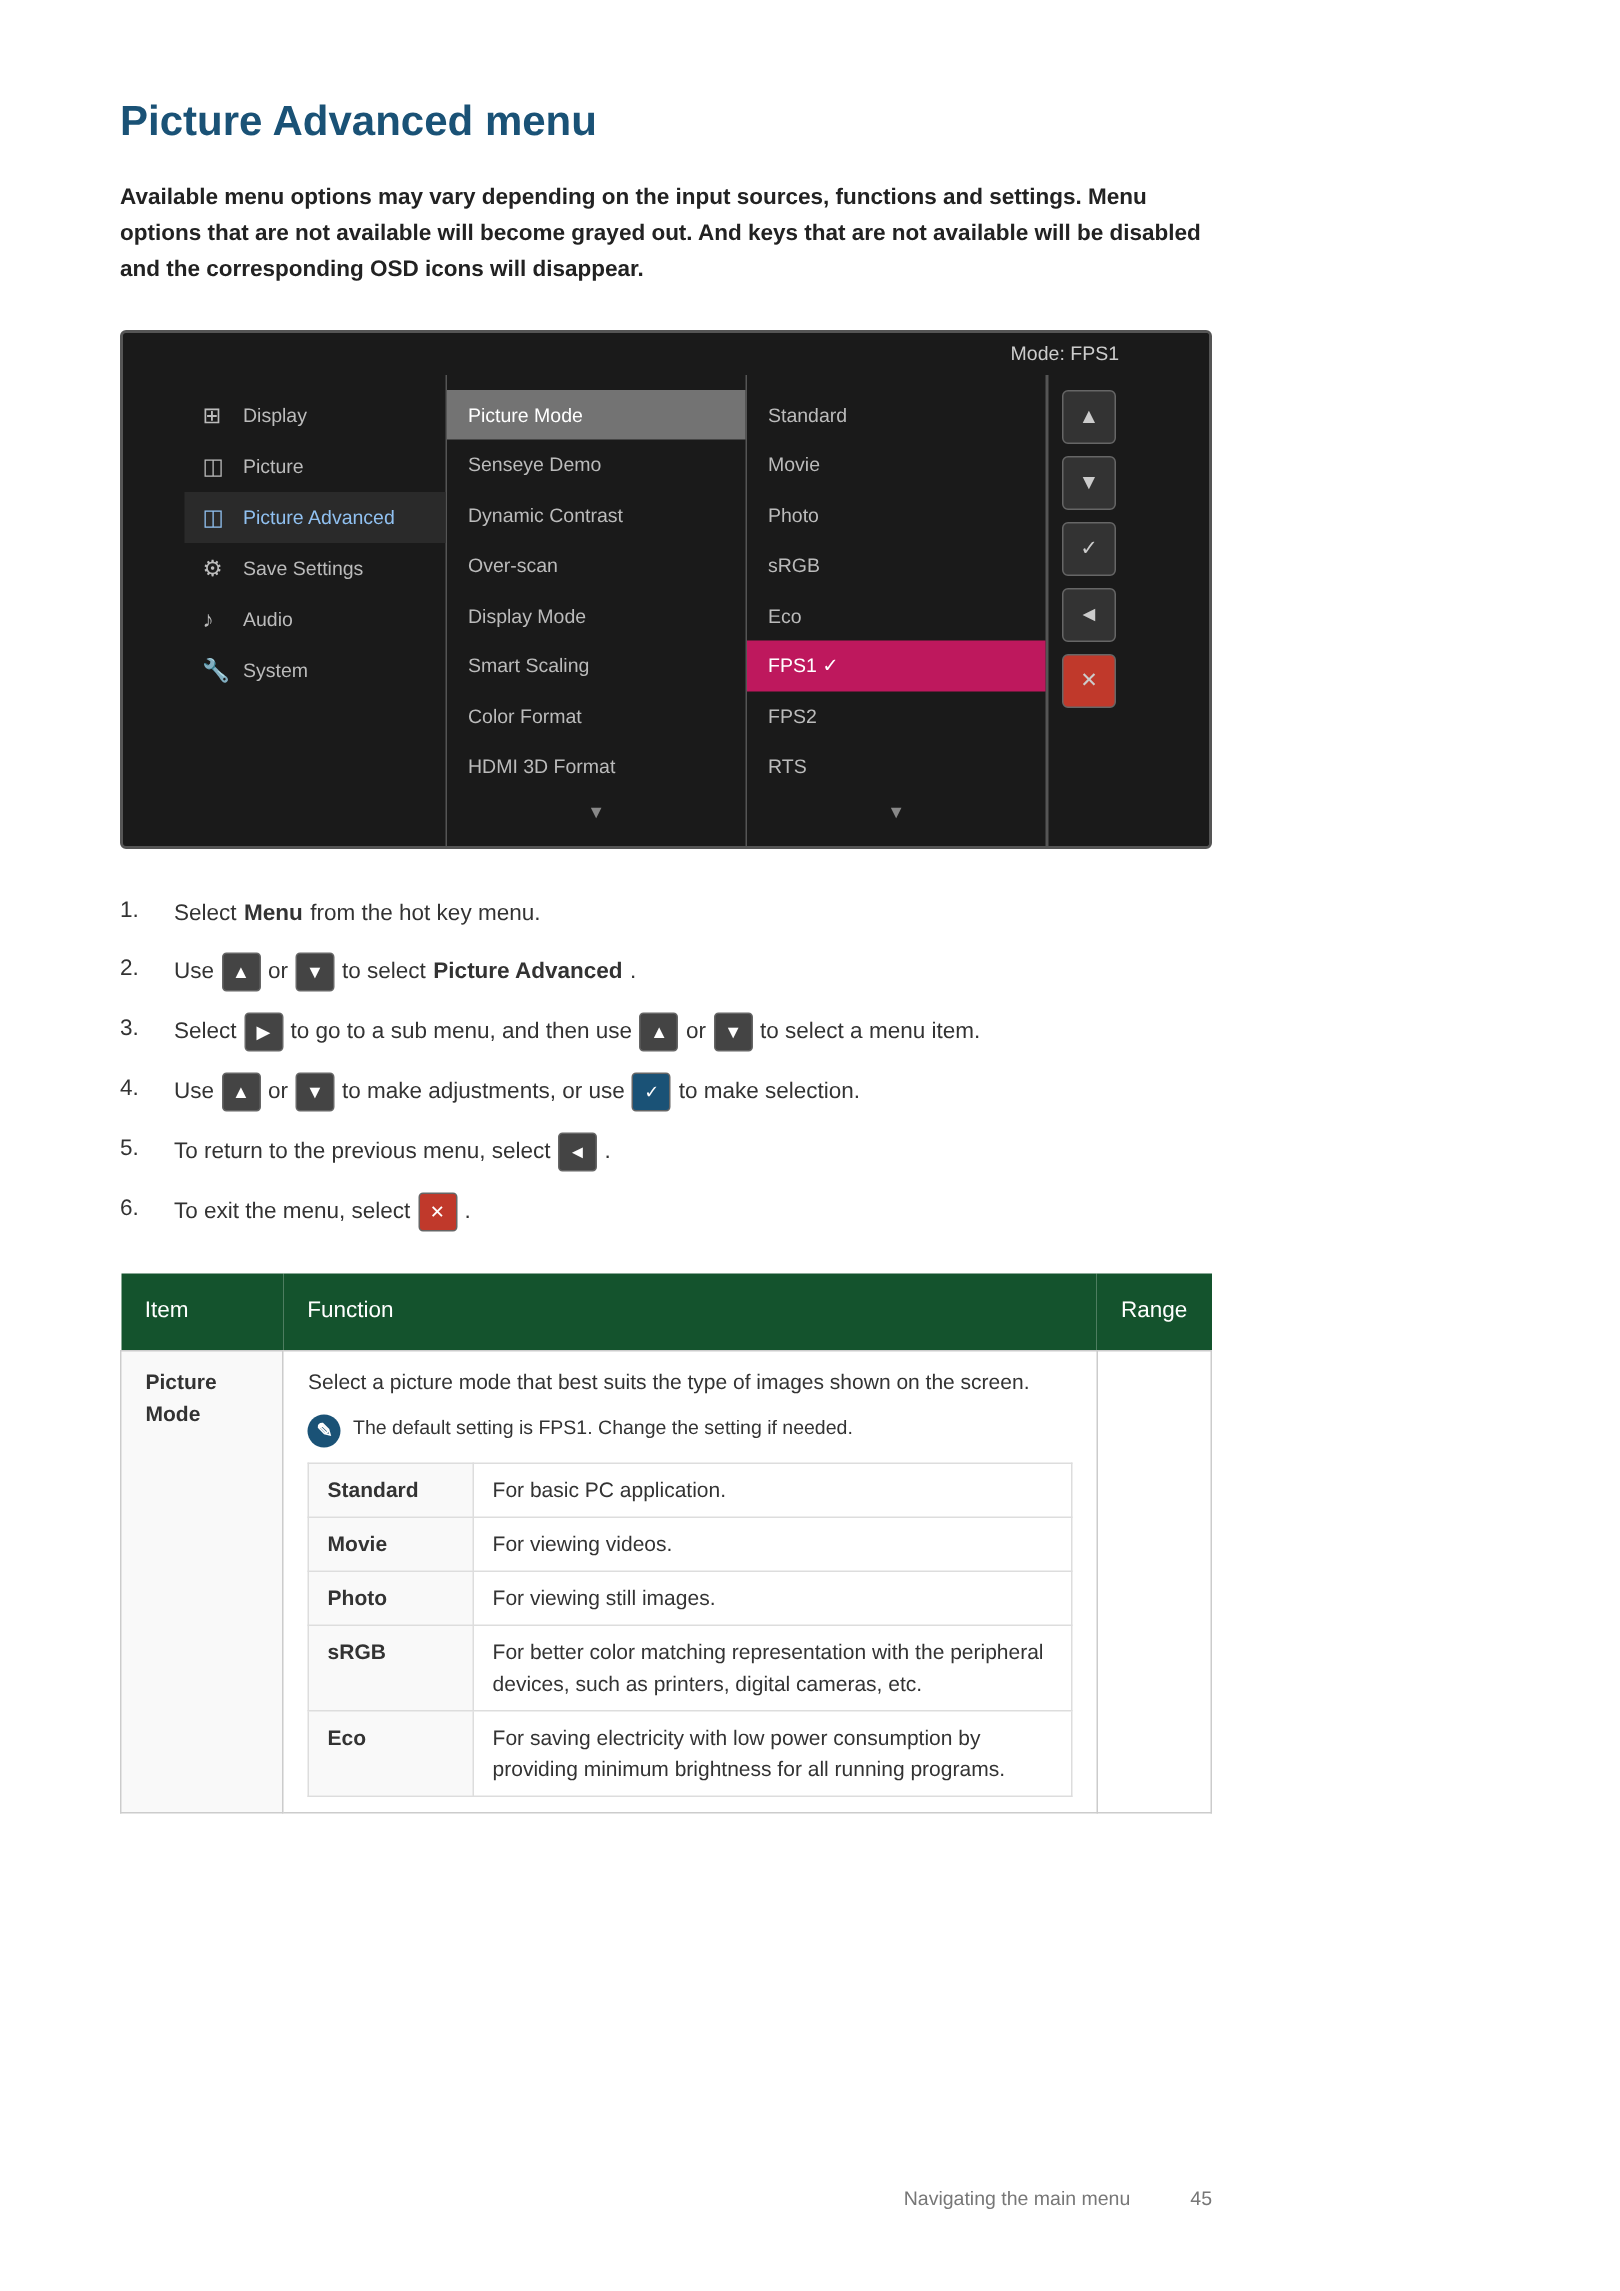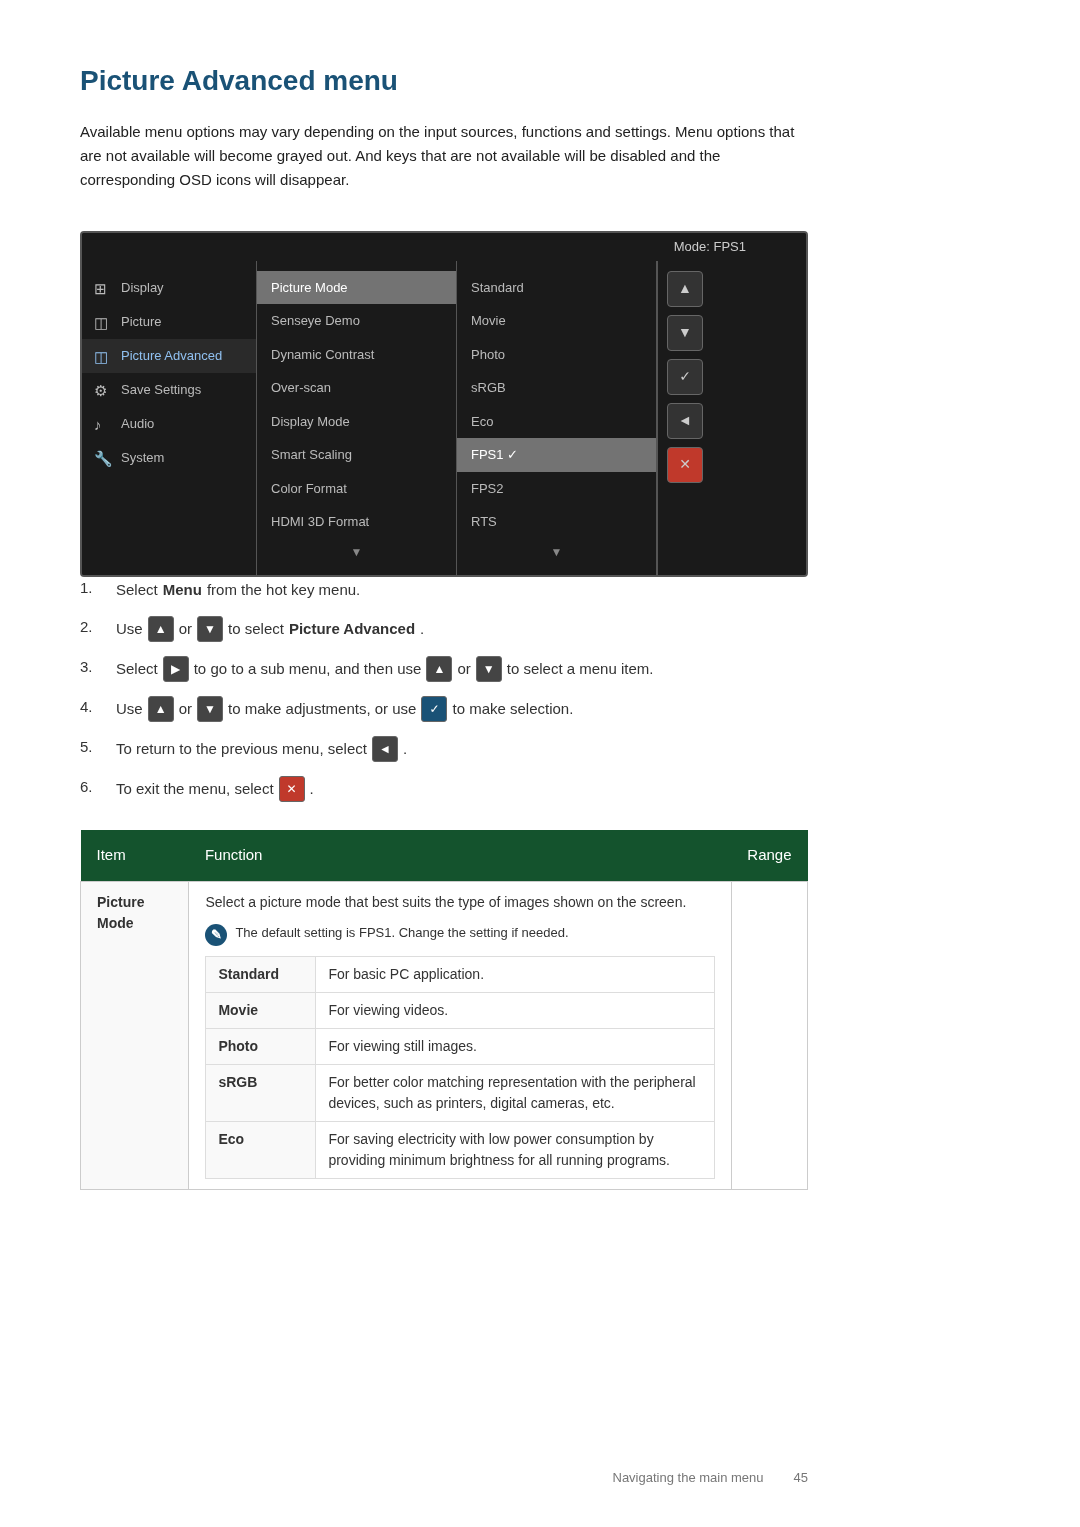--- a/index.html
+++ b/index.html
@@ -19,31 +19,34 @@
     }
     h1 {
       color: #1a5276;
       font-size: 28px;
       font-weight: bold;
       margin-bottom: 18px;
     }
     .intro-text {
       font-size: 15px;
       color: #222;
-      margin-bottom: 39px;
+      margin-bottom: 28px;
       line-height: 1.6;
+      font-weight: bold;
     }
 
     
     .osd-container {
       border: 2px solid #555;
       border-radius: 4px;
+      margin-bottom: 30px;
       background: #1a1a1a;
       overflow: hidden;
       position: relative;
+      padding-left: 41px;
     }
     .osd-mode-bar {
       background: #1a1a1a;
       color: #ccc;
       text-align: right;
       padding: 4px 60px 4px 10px;
       font-size: 13px;
     }
     .osd-body {
       display: flex;
@@ -93,21 +96,21 @@
       width: 200px;
       padding: 10px 0;
       border-right: 1px solid #555;
     }
     .osd-right-item {
       padding: 7px 14px;
       color: #bbb;
       font-size: 13px;
     }
     .osd-right-item.highlighted {
-      background: #737373;
+      background: #be185d;
       color: #fff;
     }
     .osd-scroll-down {
       text-align: center;
       color: #888;
       padding: 4px;
       font-size: 12px;
     }
     .osd-buttons {
       width: 55px;
@@ -236,27 +239,27 @@
       justify-content: center;
       color: #fff;
       font-size: 13px;
       font-weight: bold;
       flex-shrink: 0;
       margin-top: 1px;
     }
 
     .page-footer {
       position: absolute;
-      bottom: 40px;
+      bottom: 52px;
       right: 80px;
       font-size: 13px;
       color: #777;
       display: flex;
       align-items: flex-start;
-      gap: 30px;
+      gap: 40px;
     }
     .footer-text {}
     .footer-num {}
   </style>
 </head>
 <body>
 
 <div class="page">
 
   <h1>Picture Advanced menu</h1>

